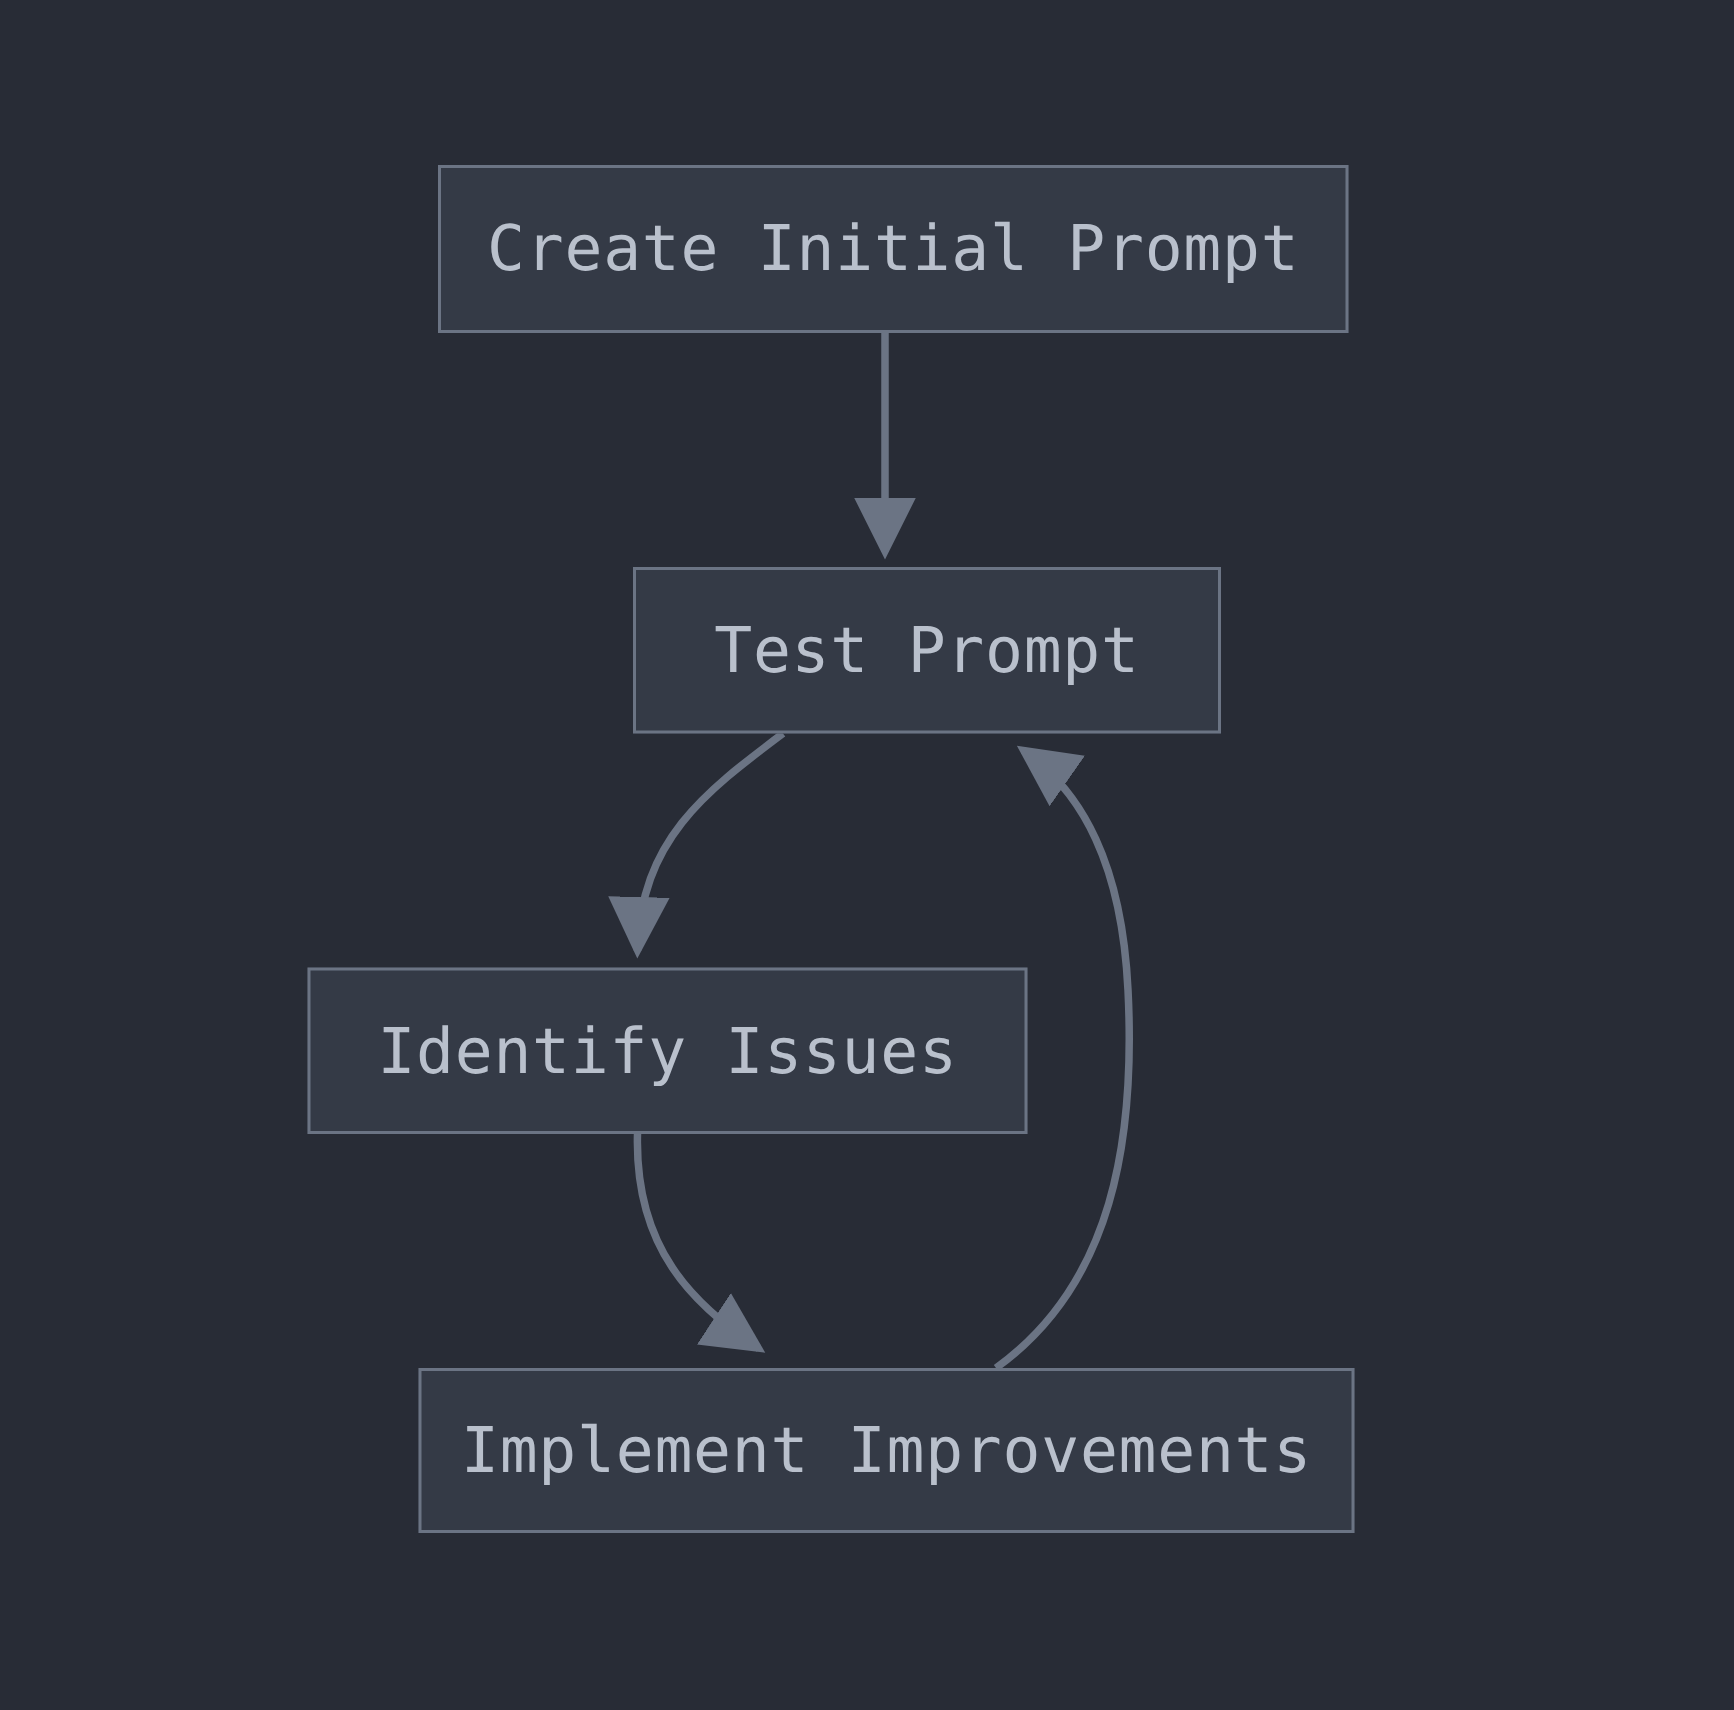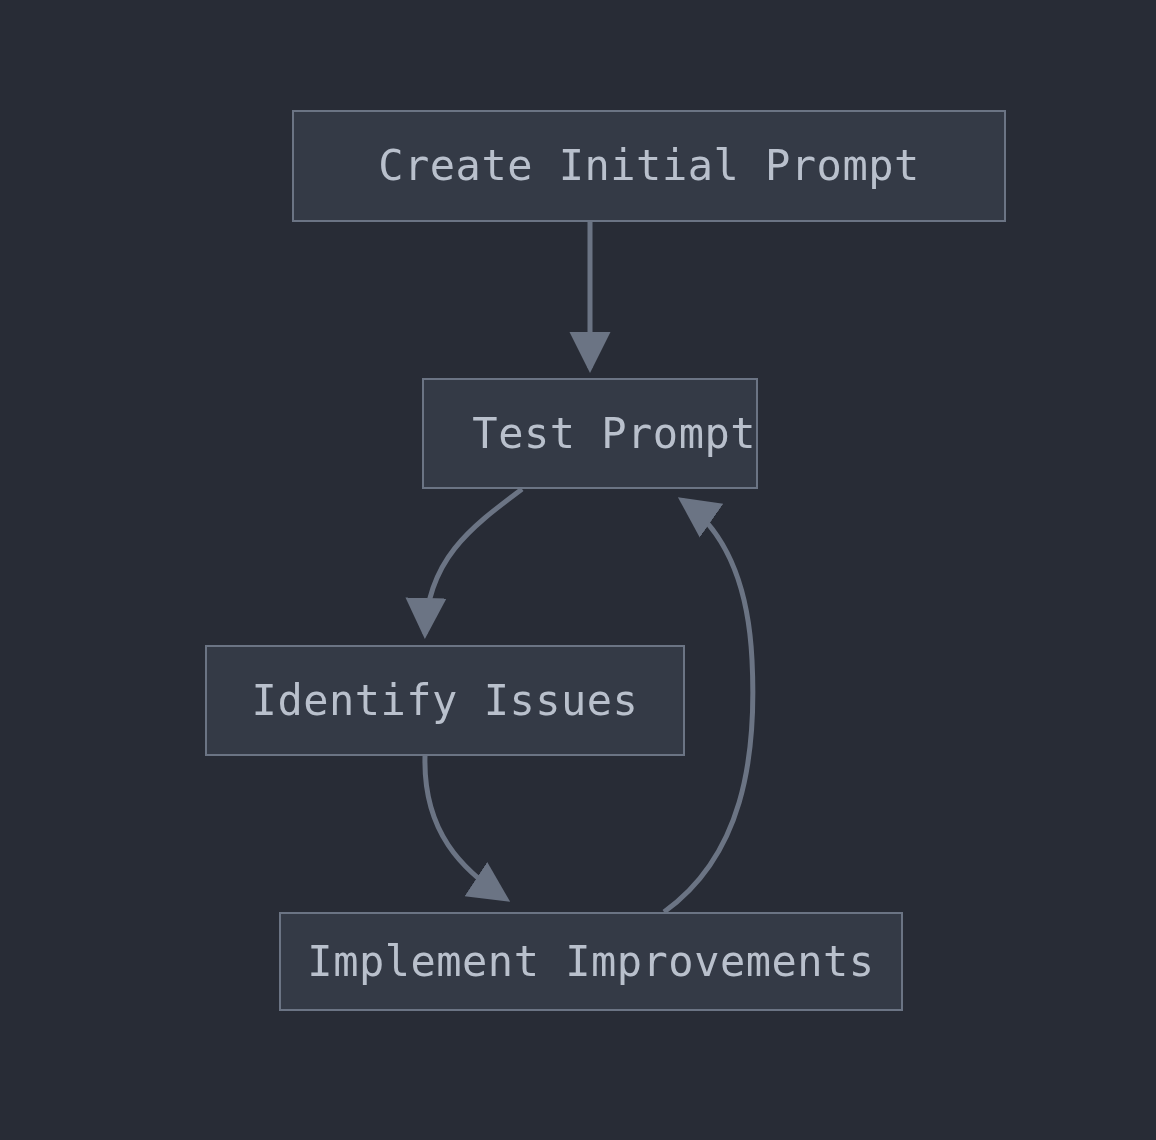--- a/index.html
+++ b/index.html
@@ -38,24 +38,24 @@
   }
   .node-label {
     color: #b9c0cc;
     font-family: "DejaVu Sans Mono", monospace;
     font-size: 42px;
     line-height: 1;
     letter-spacing: 0.5px;
     white-space: pre;
   }
   
-  #node-create  { left: 292px; top: 110px; width: 714px; height: 112px; }
-  #node-test    { left: 422px; top: 378px; width: 336px; height: 111px; justify-content: flex-end; }
+  #node-create  { left: 292px; top: 110px; width: 607px; height: 112px; }
+  #node-test    { left: 422px; top: 378px; width: 392px; height: 111px; }
   #node-identify{ left: 205px; top: 645px; width: 480px; height: 111px; }
-  #node-implement{ left: 279px; top: 912px; width: 624px; height: 99px; }
+  #node-implement{ left: 279px; top: 912px; width: 624px; height: 110px; }
 </style>
 </head>
 <body>
 
 <div id="diagram-root">
 
   <svg id="edge-layer" viewBox="0 0 1156 1140" width="1156" height="1140" xmlns="http://www.w3.org/2000/svg">
     <defs>
       <marker id="arrowhead" markerWidth="9" markerHeight="9" refX="7.2" refY="4.5" orient="auto" markerUnits="strokeWidth">
         <path d="M 0 0.4 L 8.2 4.5 L 0 8.6 z" fill="#6b7484"></path>

